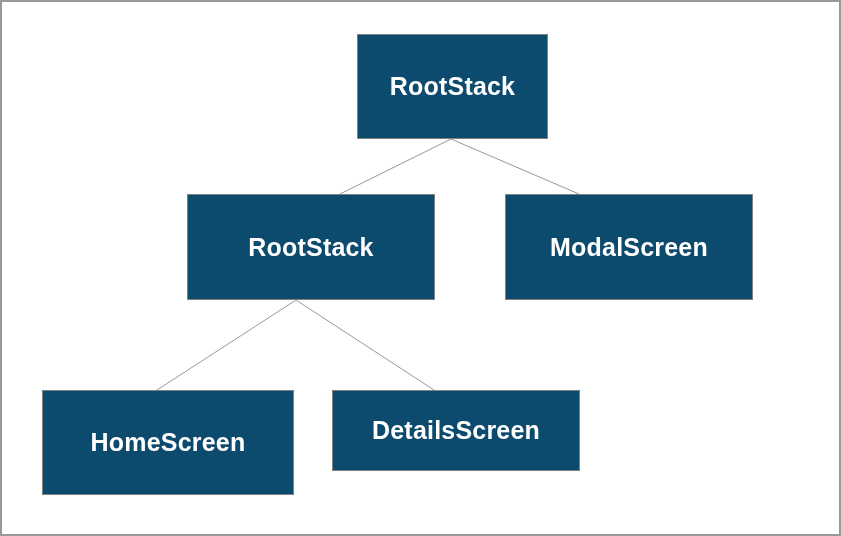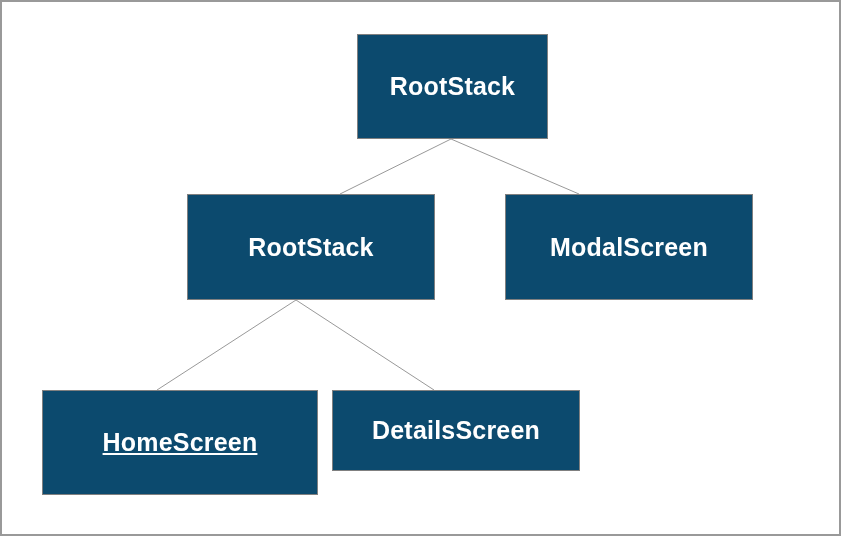--- a/index.html
+++ b/index.html
@@ -37,21 +37,21 @@
     color: #ffffff;
     font-weight: 700;
     font-size: 25px;
     letter-spacing: 0.2px;
     text-align: center;
   }
 
   .node-rootstack     { left: 355px; top:  32px; width: 191px; height: 105px; }
   .node-mainstack     { left: 185px; top: 192px; width: 248px; height: 106px; }
   .node-modalscreen   { left: 475px; top: 192px; width: 248px; height: 106px; margin-left: 28px; }
-  .node-homescreen    { left:  40px; top: 388px; width: 276px; height: 105px; text-decoration: underline; }
+  .node-homescreen    { left:  40px; top: 388px; width: 252px; height: 105px; }
   .node-detailsscreen { left: 330px; top: 388px; width: 248px; height: 81px; }
 
   .edge {
     stroke: #999999;
     stroke-width: 1;
     fill: none;
   }
 </style>
 </head>
 <body>

